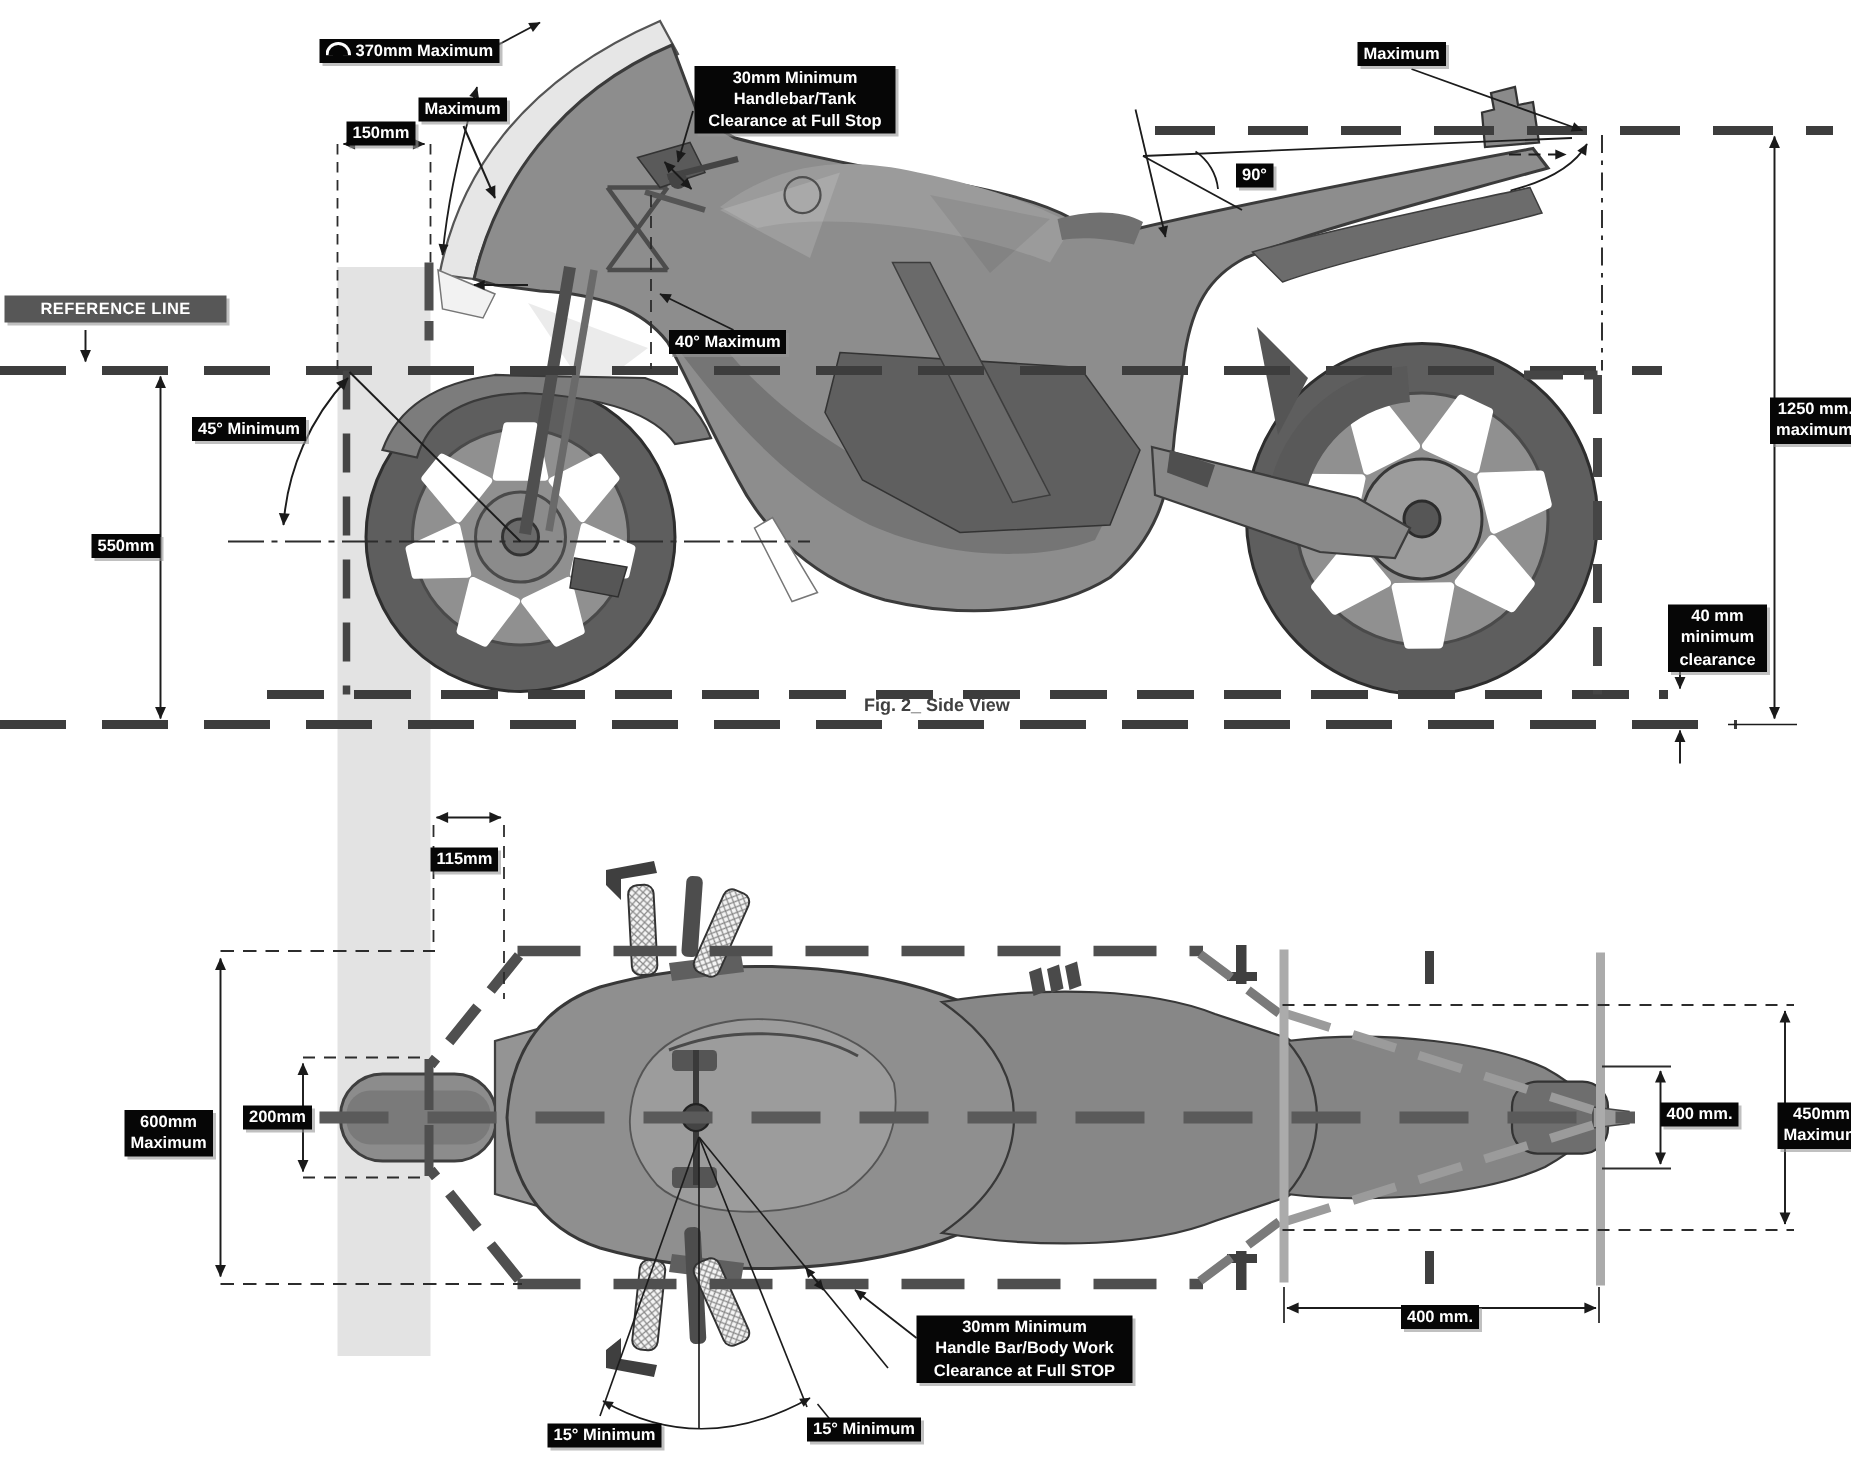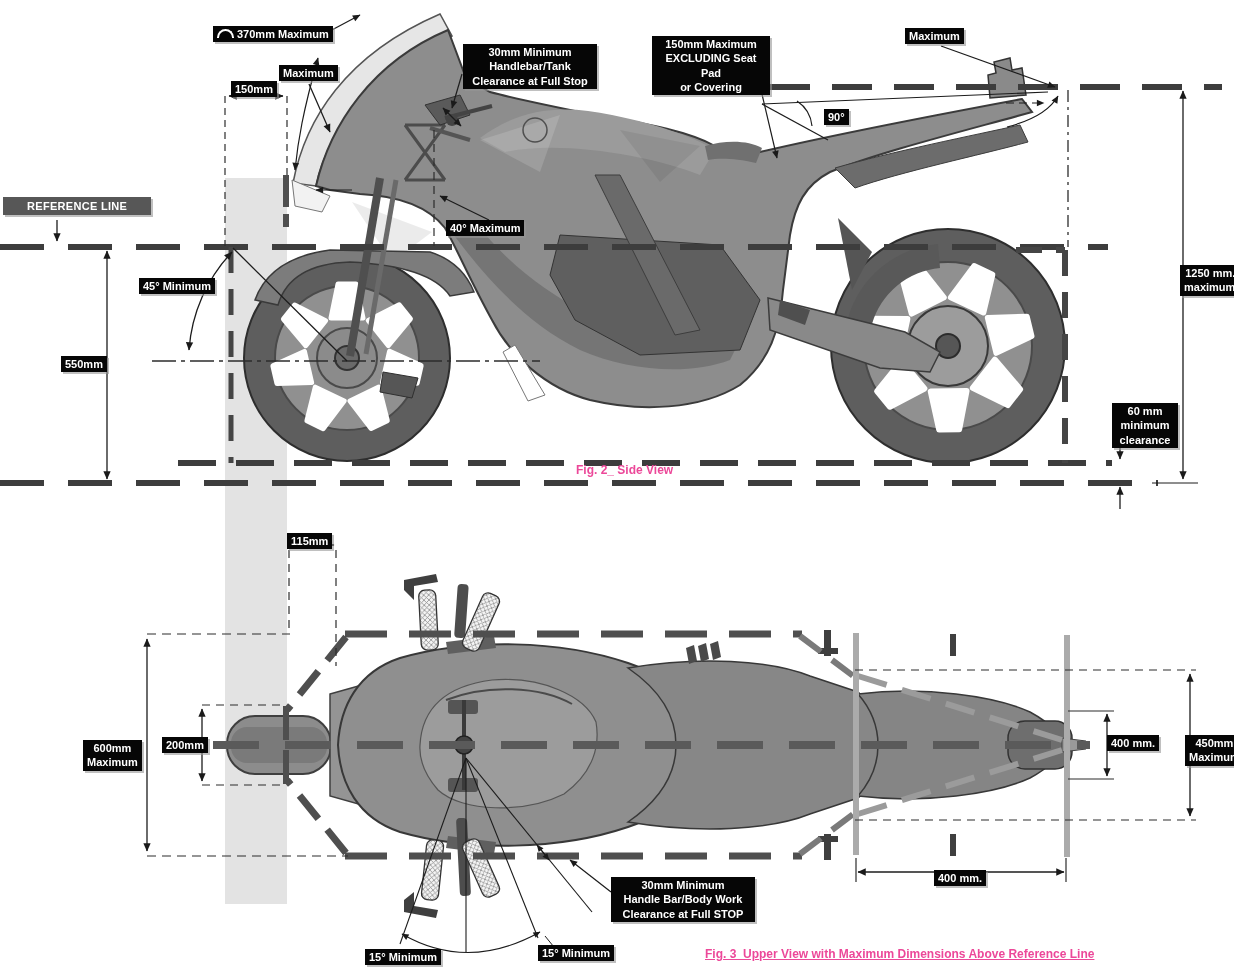--- a/index.html
+++ b/index.html
@@ -5,21 +5,21 @@
   html,body{margin:0;padding:0;background:#fff;}
   #stage{position:relative;width:1234px;height:975px;background:#ffffff;overflow:hidden;
          font-family:"Liberation Sans",sans-serif;border-radius:13px;}
   #art{position:absolute;left:0;top:0;z-index:1;}
   .box{position:absolute;background:var(--label-bg,#060606);color:var(--label-fg,#fff);
        font:bold 11px/1.3 "Liberation Sans",sans-serif;padding:1px 4px;
        white-space:pre-line;text-align:center;z-index:6;
        box-shadow:2px 2px 0 rgba(150,150,150,.6);}
   .box.gray{background:var(--refbox-bg,#575757);letter-spacing:.3px;padding:2px 24px;}
   .box.rt{text-align:right;}
-  .cap{position:absolute;color:#ec4899;font:bold 12px/1.2 "Liberation Sans",sans-serif;
+  .cap{position:absolute;color:#404040;font:bold 12px/1.2 "Liberation Sans",sans-serif;
        z-index:6;white-space:nowrap;}
   .cap.u{text-decoration:underline;}
   .arc-ico{display:inline-block;width:13px;height:7px;border:2px solid #fff;border-bottom:none;
        border-radius:9px 9px 0 0;margin-right:3px;vertical-align:0px;}
 </style>
 </head>
 <body>
 
 <div id="stage">
 
@@ -270,44 +270,40 @@
     <path d="M537,845 L549,860" marker-start="url(#ar)" marker-end="url(#ar)" stroke-width="1.1"></path>
   </g>
 </svg>
 
 <div class="box" style="left:213px;top:26px"><span class="arc-ico"></span><span>370mm Maximum</span></div>
 <div class="box" style="left:279px;top:65px">Maximum</div>
 <div class="box" style="left:231px;top:81px">150mm</div>
 <div class="box" style="left:463px;top:44px;width:126px">30mm Minimum
 Handlebar/Tank
 Clearance at Full Stop</div>
-<div class="box" style="left:652px;top:36px;width:110px">150mm Maximum
-EXCLUDING Seat Pad
-or Covering</div>
 <div class="box" style="left:905px;top:28px">Maximum</div>
 <div class="box" style="left:824px;top:109px">90°</div>
 <div class="box gray" style="left:3px;top:197px">REFERENCE LINE</div>
 <div class="box" style="left:446px;top:220px">40° Maximum</div>
-<div class="box" style="left:139px;top:278px">45° Minimum</div>
+<div class="box" style="left:128px;top:278px">45° Minimum</div>
 <div class="box" style="left:61px;top:356px">550mm</div>
 <div class="box rt" style="left:1180px;top:265px">1250 mm.
 maximum</div>
-<div class="box" style="left:1112px;top:403px;width:58px">60 mm
+<div class="box" style="left:1112px;top:403px;width:58px">40 mm
 minimum
 clearance</div>
 <div class="cap" style="left:576px;top:463px">Fig. 2_ Side View</div>
 
-<div class="box" style="left:287px;top:533px">115mm</div>
+<div class="box" style="left:287px;top:565px">115mm</div>
 <div class="box" style="left:83px;top:740px">600mm
 Maximum</div>
 <div class="box" style="left:162px;top:737px">200mm</div>
 <div class="box" style="left:1107px;top:735px">400 mm.</div>
 <div class="box" style="left:1185px;top:735px">450mm
 Maximum</div>
 <div class="box" style="left:934px;top:870px">400 mm.</div>
 <div class="box" style="left:611px;top:877px;width:136px">30mm Minimum
 Handle Bar/Body Work
 Clearance at Full STOP</div>
 <div class="box" style="left:365px;top:949px">15° Minimum</div>
 <div class="box" style="left:538px;top:945px">15° Minimum</div>
-<div class="cap u" style="left:705px;top:947px">Fig. 3_Upper View with Maximum Dimensions Above Reference Line</div>
 
 </div>
 
 </body></html>

